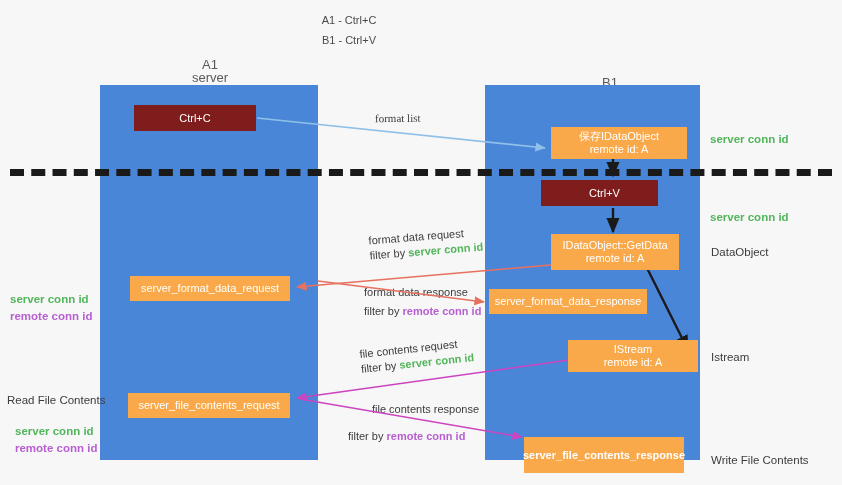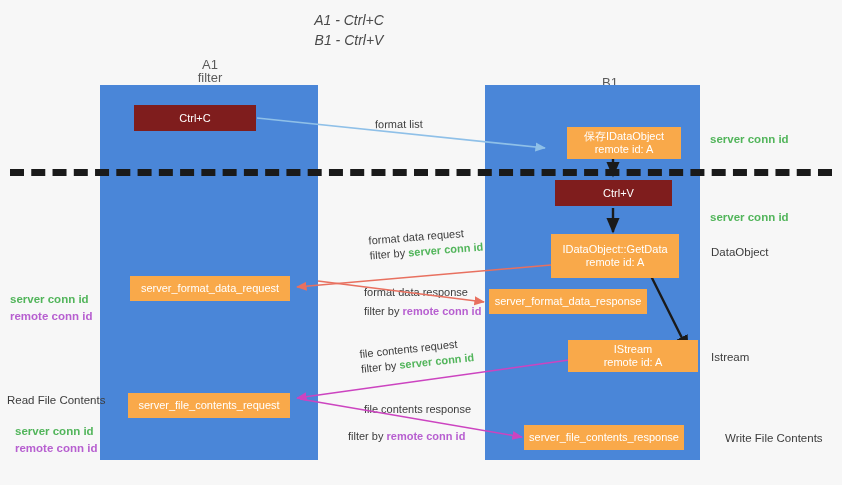--- a/index.html
+++ b/index.html
@@ -21,24 +21,23 @@
     width: 842px;
     height: 485px;
   }
   .abs { position: absolute; }
 
   
   #title {
     left: 0; top: 10px;
     width: 698px;
     text-align: center;
-    font-size: 14px;
+    font-size: 11px;
     line-height: 20px;
     color: #4a4a4a;
-    font-style: italic;
   }
 
   
   .col-head {
     text-align: center;
     font-size: 13px;
     line-height: 13px;
     color: #5a5a5a;
   }
   #head-a1 { left: 120px; top: 58px; width: 180px; }
@@ -112,21 +111,21 @@
 
 <div id="stage">
 
   <div class="abs" id="title">
     <div>A1 - Ctrl+C</div>
     <div>B1 - Ctrl+V</div>
   </div>
 
   <div class="abs col-head" id="head-a1">
     <div>A1</div>
-    <div>filter</div>
+    <div>server</div>
   </div>
   <div class="abs col-head" id="head-b1">
     <div>B1</div>
     <div>connection</div>
   </div>
 
   <div class="abs lane" id="lane-a1"></div>
   <div class="abs lane" id="lane-b1"></div>
 
   <svg id="wires">
@@ -167,50 +166,50 @@
   </div>
 
   <div class="abs node orange" style="left:128px; top:393px; width:162px; height:25px;">
     <span>server_file_contents_request</span>
   </div>
 
   <div class="abs node orange" style="left:130px; top:276px; width:160px; height:25px;">
     <span>server_format_data_request</span>
   </div>
 
-  <div class="abs node orange" style="left:567px; top:127px; width:114px; height:32px;">
+  <div class="abs node orange" style="left:551px; top:127px; width:136px; height:32px;">
     <span>保存IDataObject</span>
     <span class="l2">remote id: A</span>
   </div>
 
-  <div class="abs node green" style="left:555px; top:180px; width:117px; height:26px;padding-left:16px;">
+  <div class="abs node green" style="left:541px; top:180px; width:117px; height:26px;padding-left:16px;">
     <span>Ctrl+V</span>
   </div>
 
-  <div class="abs node orange" style="left:551px; top:234px; width:128px; height:44px;align-items:center;">
+  <div class="abs node orange" style="left:551px; top:234px; width:128px; height:36px;align-items:center;">
     <span>IDataObject::GetData</span>
     <span class="l2">remote id: A</span>
   </div>
 
   <div class="abs node orange" style="left:489px; top:289px; width:158px; height:25px;">
     <span>server_format_data_response</span>
   </div>
 
   <div class="abs node orange" style="left:568px; top:340px; width:130px; height:32px;">
     <span>IStream</span>
     <span class="l2">remote id: A</span>
   </div>
 
-  <div class="abs node orange" style="left:524px; top:425px; width:160px; height:25px;">
+  <div class="abs node orange" style="left:524px; top:437px; width:160px; height:36px;font-weight:bold;">
     <span>server_file_contents_response</span>
   </div>
 
   <div class="abs" id="divider" style="z-index:5;"></div>
 
-  <div class="abs edge-label" style="left:375px; top:117px; transform:rotate(-0.5deg);">
+  <div class="abs edge-label" style="left:375px; top:111px; transform:rotate(-0.5deg);font-family:Liberation Serif, serif;">
     <div>format list</div>
   </div>
 
   <div class="abs edge-label" style="left:369px; top:229px; transform:rotate(-4.5deg);">
     <div>format data request</div>
     <div>
       <span>filter by </span><span class="em conn-server">server conn id</span>
     </div>
   </div>
 
@@ -222,35 +221,35 @@
   </div>
 
   <div class="abs edge-label" style="left:360px; top:341px; transform:rotate(-6deg);">
     <div>file contents request</div>
     <div>
       <span>filter by </span><span class="em conn-server">server conn id</span>
     </div>
   </div>
 
   <div class="abs edge-label" style="left:348px; top:402px;">
-    <div style="margin-left:16px;">file contents response</div>
+    <div style="margin-left:24px;">file contents response</div>
     <div style="margin-top:12px;">
       <span>filter by </span><span class="em conn-remote">remote conn id</span>
     </div>
   </div>
 
   <div class="abs side-label conn-server" style="left:710px; top:132px;">server conn id</div>
 
   <div class="abs side-label conn-server" style="left:710px; top:210px;">server conn id</div>
 
   <div class="abs side-label" style="left:711px; top:245px;">DataObject</div>
 
   <div class="abs side-label" style="left:711px; top:350px;">Istream</div>
 
-  <div class="abs side-label" style="left:711px; top:431px;margin-left:14px;">Write File Contents</div>
+  <div class="abs side-label" style="left:711px; top:453px;">Write File Contents</div>
 
   <div class="abs side-label conn-remote" style="left:10px; top:279px;">remote conn id</div>
   <div class="abs side-label conn-server" style="left:10px; top:292px;">server conn id</div>
 
   <div class="abs side-label" style="left:7px; top:393px;">Read File Contents</div>
   <div class="abs side-label conn-remote" style="left:15px; top:411px;">remote conn id</div>
   <div class="abs side-label conn-server" style="left:15px; top:424px;">server conn id</div>
 
 </div>
 

